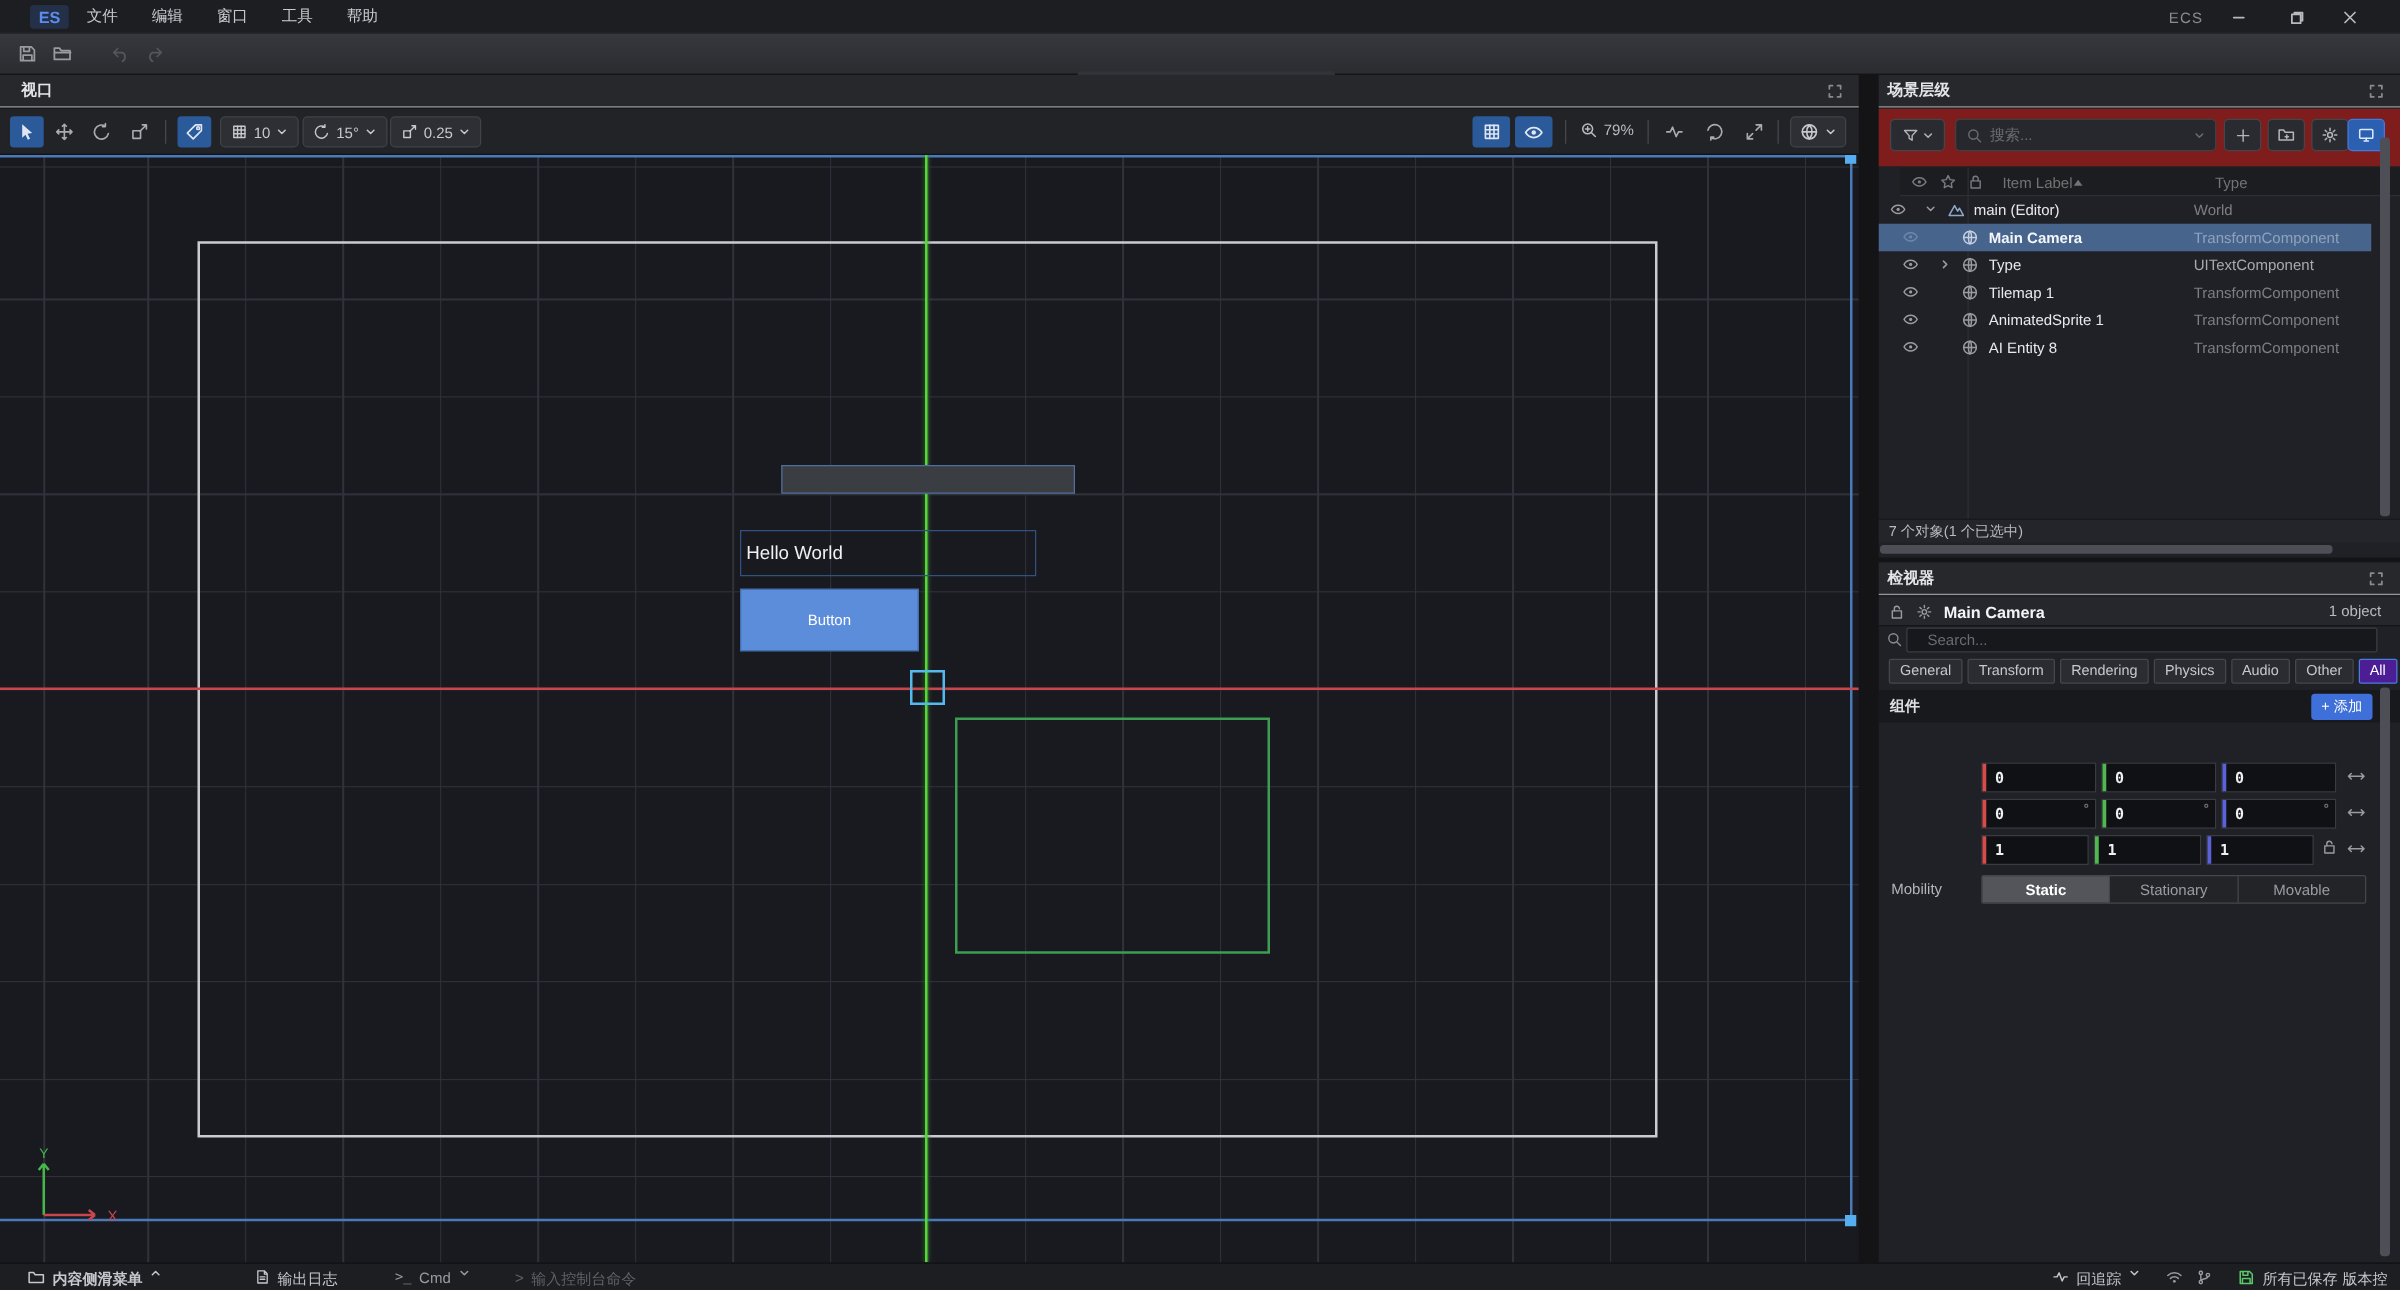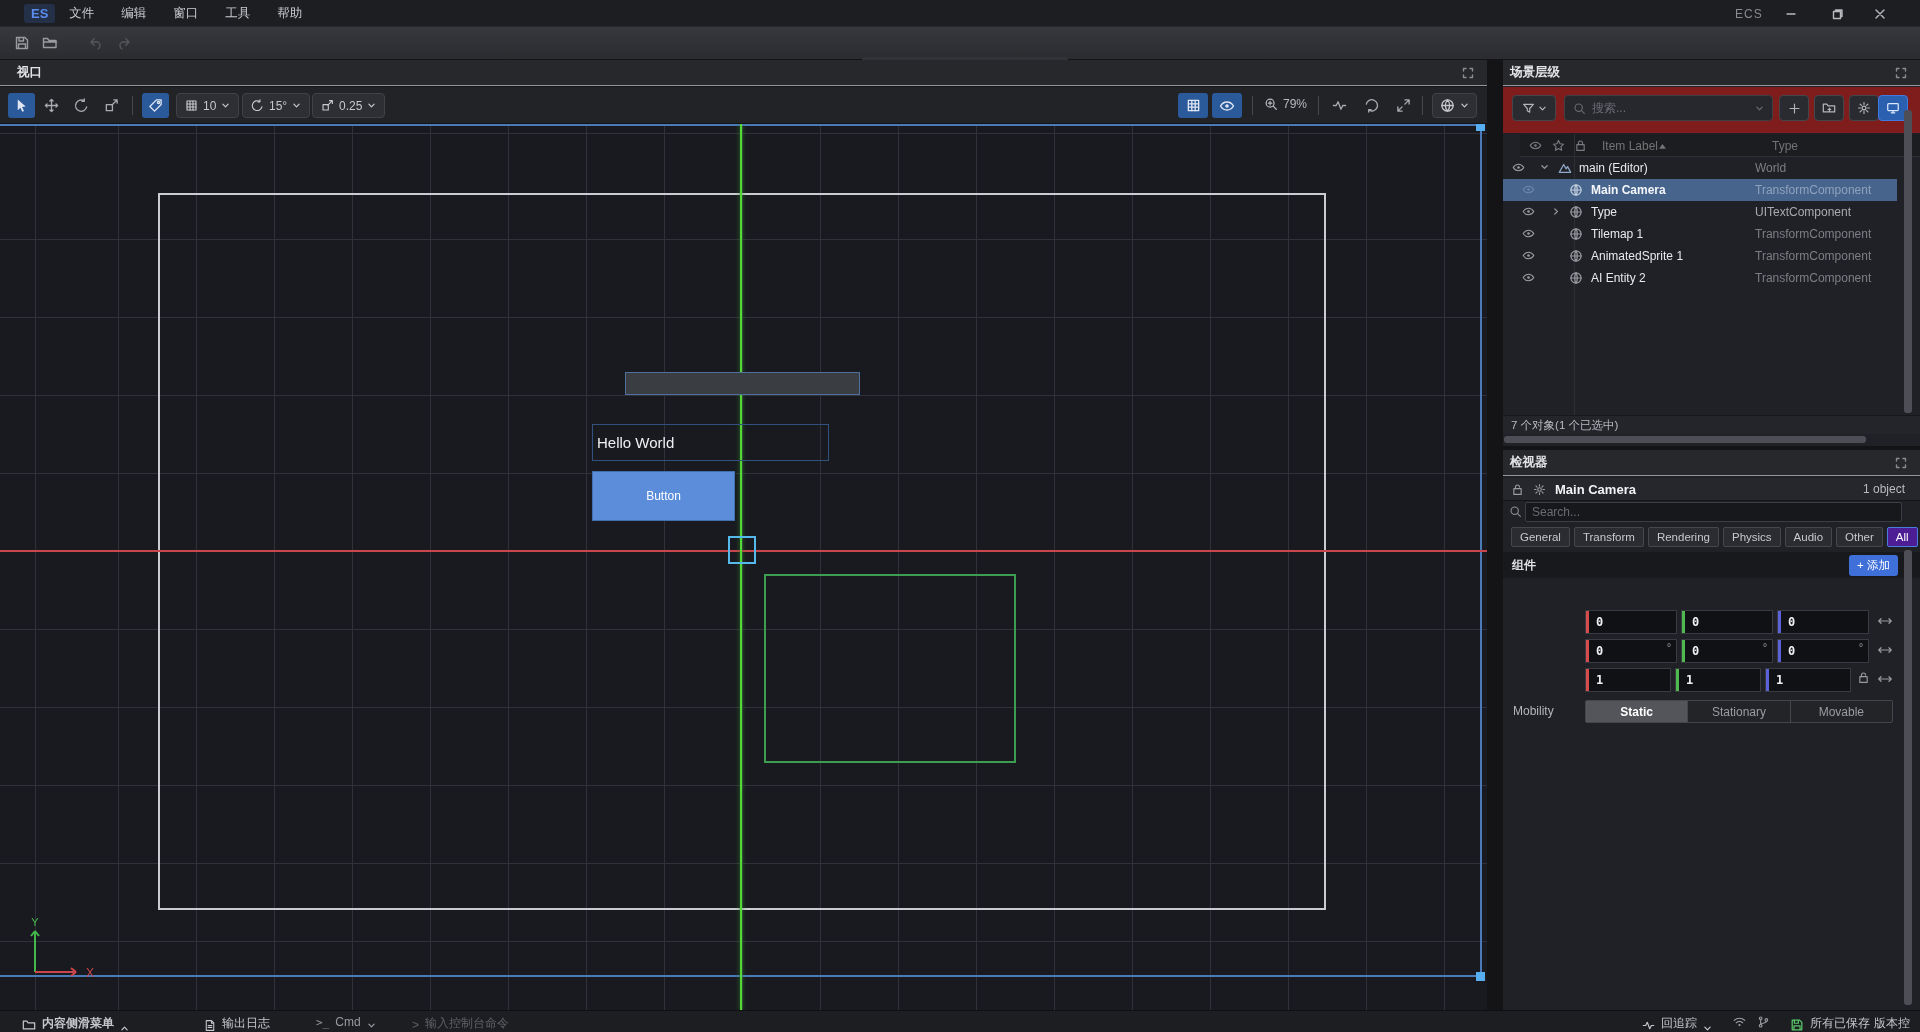--- a/index.html
+++ b/index.html
@@ -43,21 +43,21 @@
 .vinput{position:absolute;height:24px;background:#101114;border:1px solid #3a3b42;display:flex;align-items:center;font-family:"DejaVu Sans Mono",monospace;font-weight:bold;font-size:12px;color:#eef0f2}
 .cbar{width:3px;align-self:stretch;margin-right:7px}
 .deg{position:absolute;right:4px;top:2px;color:#7a7b81;font-size:10px}
 .flabel{position:absolute;left:1510px;color:#b4b5bb;font-size:12px}
 .seg{flex:1;display:flex;align-items:center;justify-content:center;color:#9b9ca2;font-size:12px;border-right:1px solid #45464c}
 .seg:last-child{border-right:none}
 .seg.on{background:#54555b;color:#fff;font-weight:bold}
 .sbar{position:absolute;background:#4e4f56;border-radius:3px}
 
 .statusbar{left:0;top:1010px;width:1920px;height:22px;background:#1d1e22;border-top:1px solid #101014}
-.sitem{position:absolute;top:4px;font-size:12px;color:#c6c7cd;display:flex;align-items:flex-end;gap:6px}
+.sitem{position:absolute;top:4px;font-size:12px;color:#c6c7cd;display:flex;align-items:flex-start;gap:6px}
 .dim{color:#5f6067}
 </style>
 </head>
 <body>
 
 <div class="abs menubar">
   <div class="logo">ES</div>
   <span class="menu">文件</span>
   <span class="menu">编辑</span>
   <span class="menu">窗口</span>
@@ -468,21 +468,21 @@
           <path class="st" d="M1.5 8s2.4-4 6.5-4 6.5 4 6.5 4-2.4 4-6.5 4-6.5-4-6.5-4z"></path>
           <circle class="fl" cx="8" cy="8" r="1.6"></circle>
         </svg>
       </div>
     <div class="rico" style="left:66px;top:4px">
         <svg width="14" height="14" viewBox="0 0 16 16">
           <circle class="st" cx="8" cy="8" r="5.8"></circle>
           <path class="st" d="M8 2.2c-1.8 1.4-1.8 10.2 0 11.6 M8 2.2c1.8 1.4 1.8 10.2 0 11.6 M2.2 8h11.6"></path>
         </svg>
       </div>
-    <span class="abs" style="left:88px">AI Entity 2</span>
+    <span class="abs" style="left:88px">AI Entity 8</span>
     <span class="htype">TransformComponent</span>
   </div>
 
   <div class="abs" style="left:0;top:355px;width:417px;height:19px;background:#24252a;border-top:1px solid #17181b;display:flex;align-items:center;padding-left:8px;color:#b9bac0;font-size:11.5px">
     <span>7 个对象(1 个已选中)</span>
   </div>
   <div class="sbar" style="left:1px;top:376px;width:362px;height:7px"></div>
   <div class="sbar" style="left:401px;top:50px;width:8px;height:303px"></div>
 </div>
 
@@ -512,21 +512,21 @@
     <span style="margin-left:9px;font-weight:bold;font-size:13px;color:#f2f3f5">Main Camera</span>
     <span style="margin-left:auto;margin-right:15px;color:#b9bac0">1 object</span>
   </div>
 
   <div class="abs" style="left:6px;top:55px;color:#8a8b90">
       <svg width="13" height="13" viewBox="0 0 16 16">
         <circle class="st" cx="7" cy="7" r="4.5"></circle>
         <path class="st" d="M10.5 10.5 14 14"></path>
       </svg>
     </div>
-  <div class="srch" style="left:22px;top:52px;width:377px;height:20px;background:#17181c;border-color:#3c3d44;border-radius:2px;padding:0 6px">
+  <div class="srch" style="left:22px;top:52px;width:377px;height:20px;background:#17181c;border-color:#3c3d44;border-radius:2px;padding:0 16px">
     <input placeholder="Search..." style="">
   </div>
 
   <div class="abs" style="left:8px;top:77px;display:flex;gap:4px">
     <span class="tab">General</span>
     <span class="tab">Transform</span>
     <span class="tab">Rendering</span>
     <span class="tab">Physics</span>
     <span class="tab">Audio</span>
     <span class="tab">Other</span>

